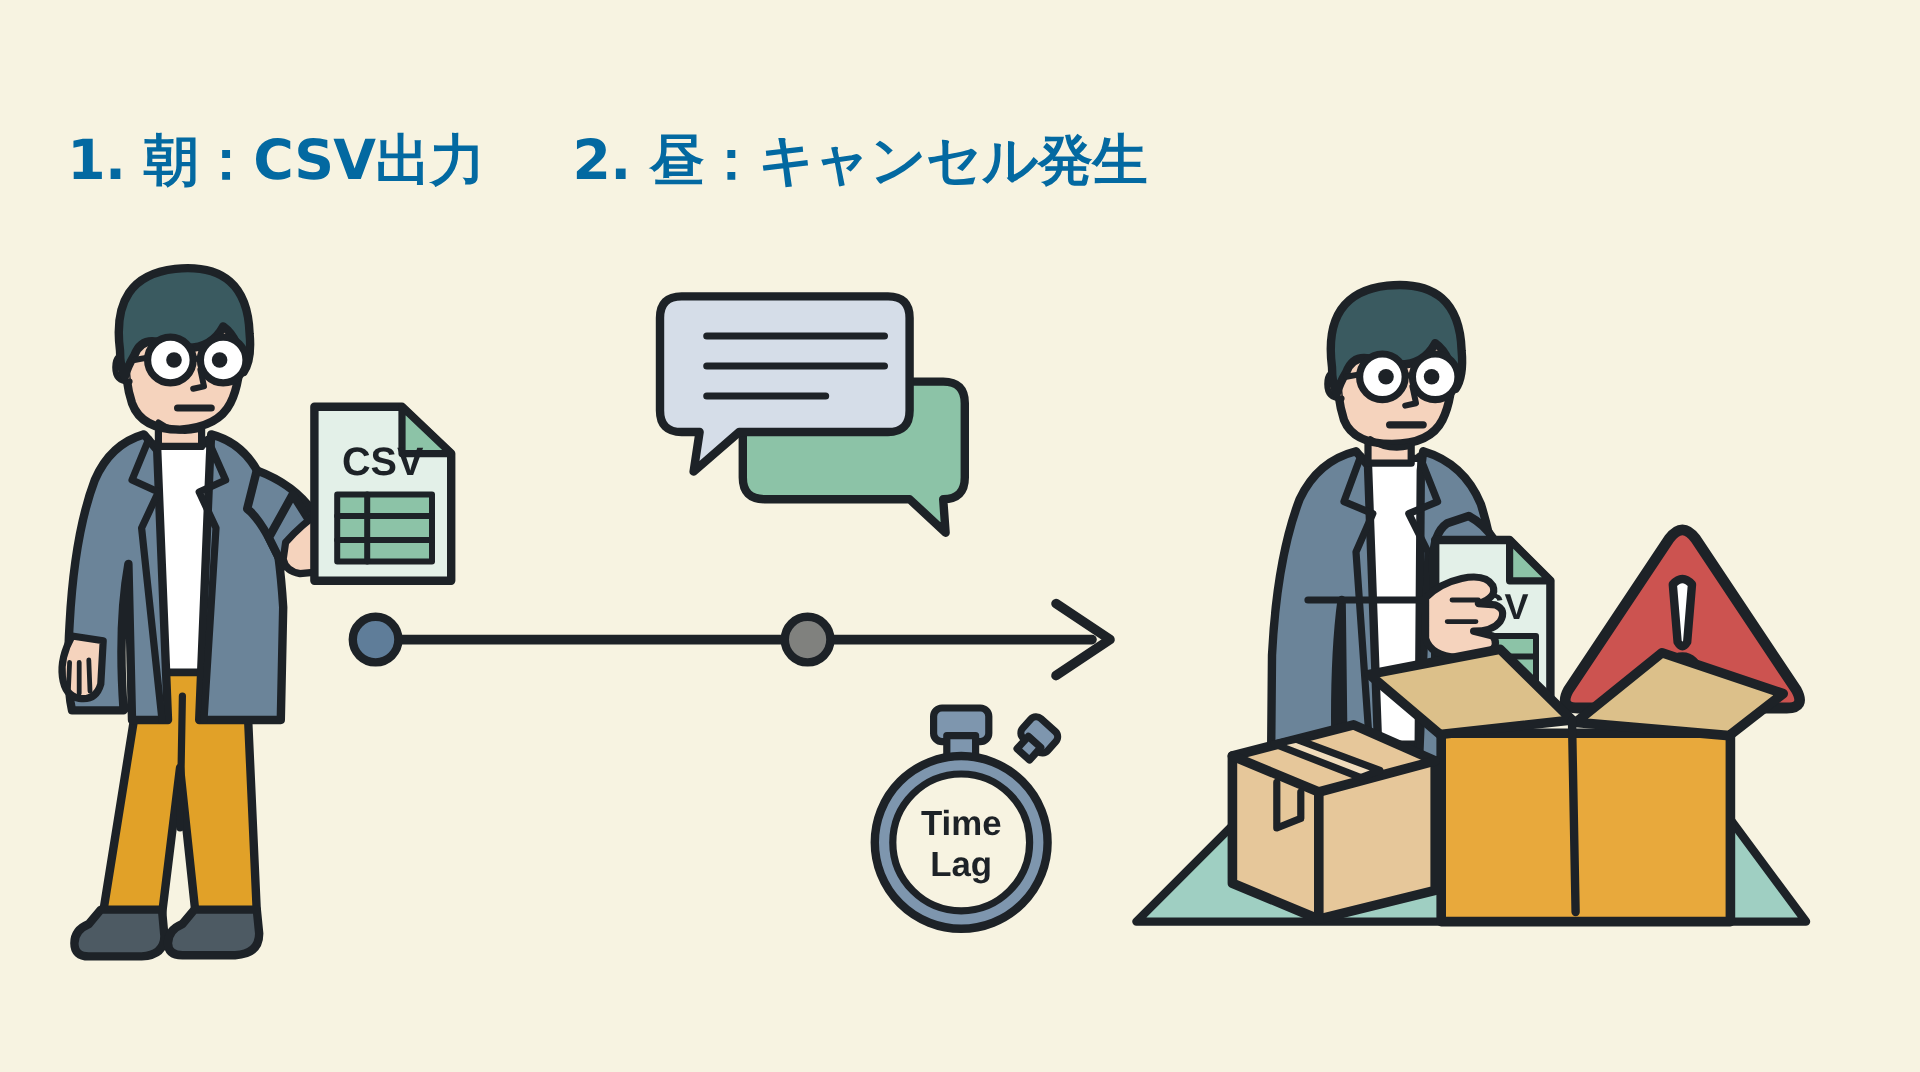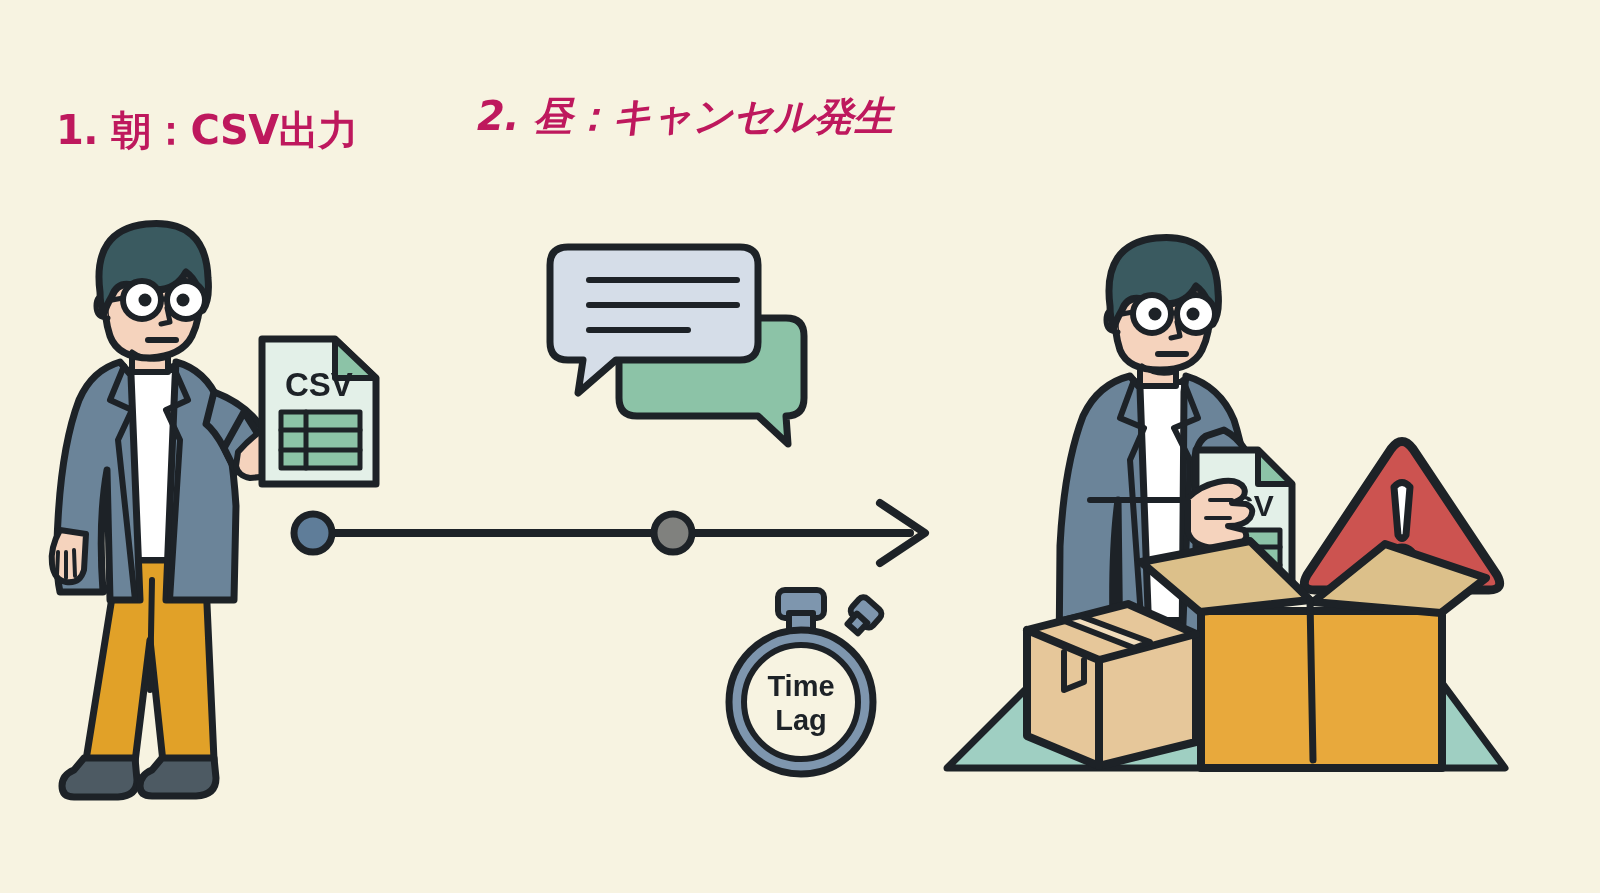--- a/index.html
+++ b/index.html
@@ -21,27 +21,27 @@
     position: absolute;
     top: 0; left: 0;
     width: 1600px;
     height: 200px;
     pointer-events: none;
   }
   .heading {
     position: absolute;
     font-family: "DejaVu Sans", "Liberation Sans", sans-serif;
     font-weight: 700;
-    font-size: 40px;
+    font-size: 46px;
     letter-spacing: -0.5px;
-    color: #be185d;
+    color: #0369a1;
     white-space: nowrap;
   }
   #h1 { left: 56px;  top: 103px; }
-  #h2 { left: 477px; top: 89px; font-style: italic; }
+  #h2 { left: 477px; top: 103px; }
   #h3 { left: 999px; top: 103px; }
 
   svg.scene {
     position: absolute;
     top: 0; left: 0;
     width: 1600px;
     height: 893px;
     display: block;
   }
   .ol { stroke: #1d2227; stroke-linecap: round; stroke-linejoin: round; }

